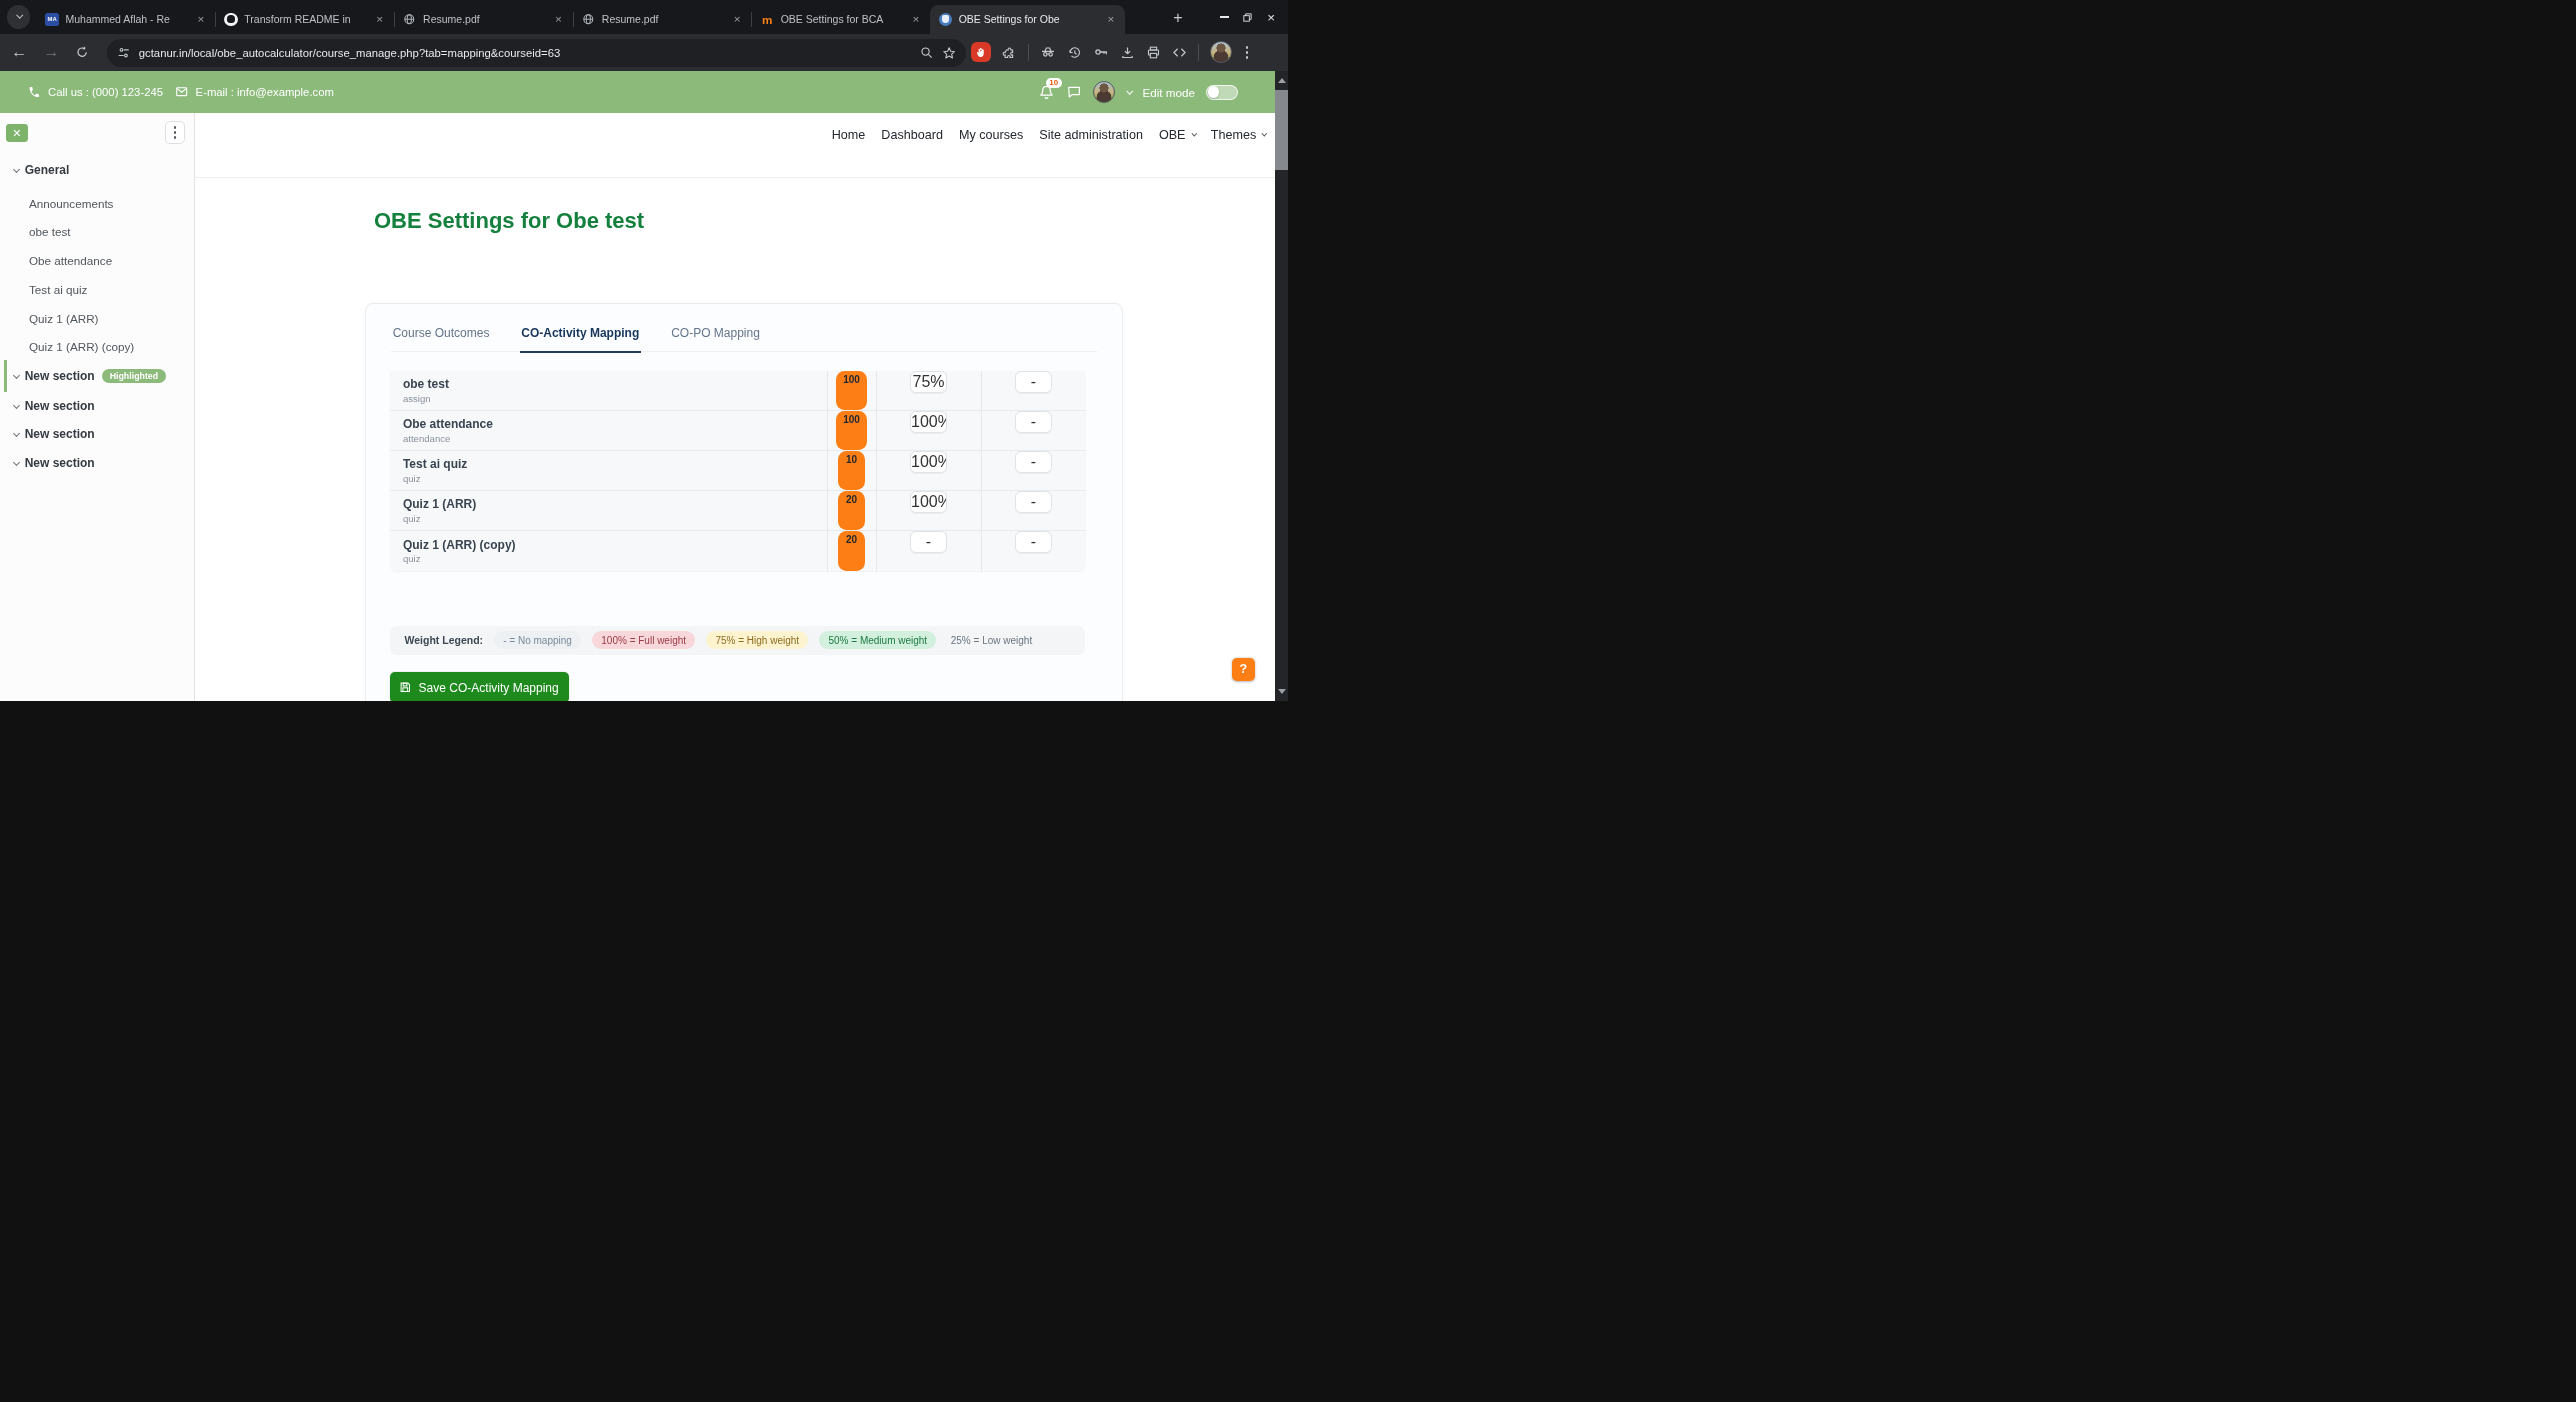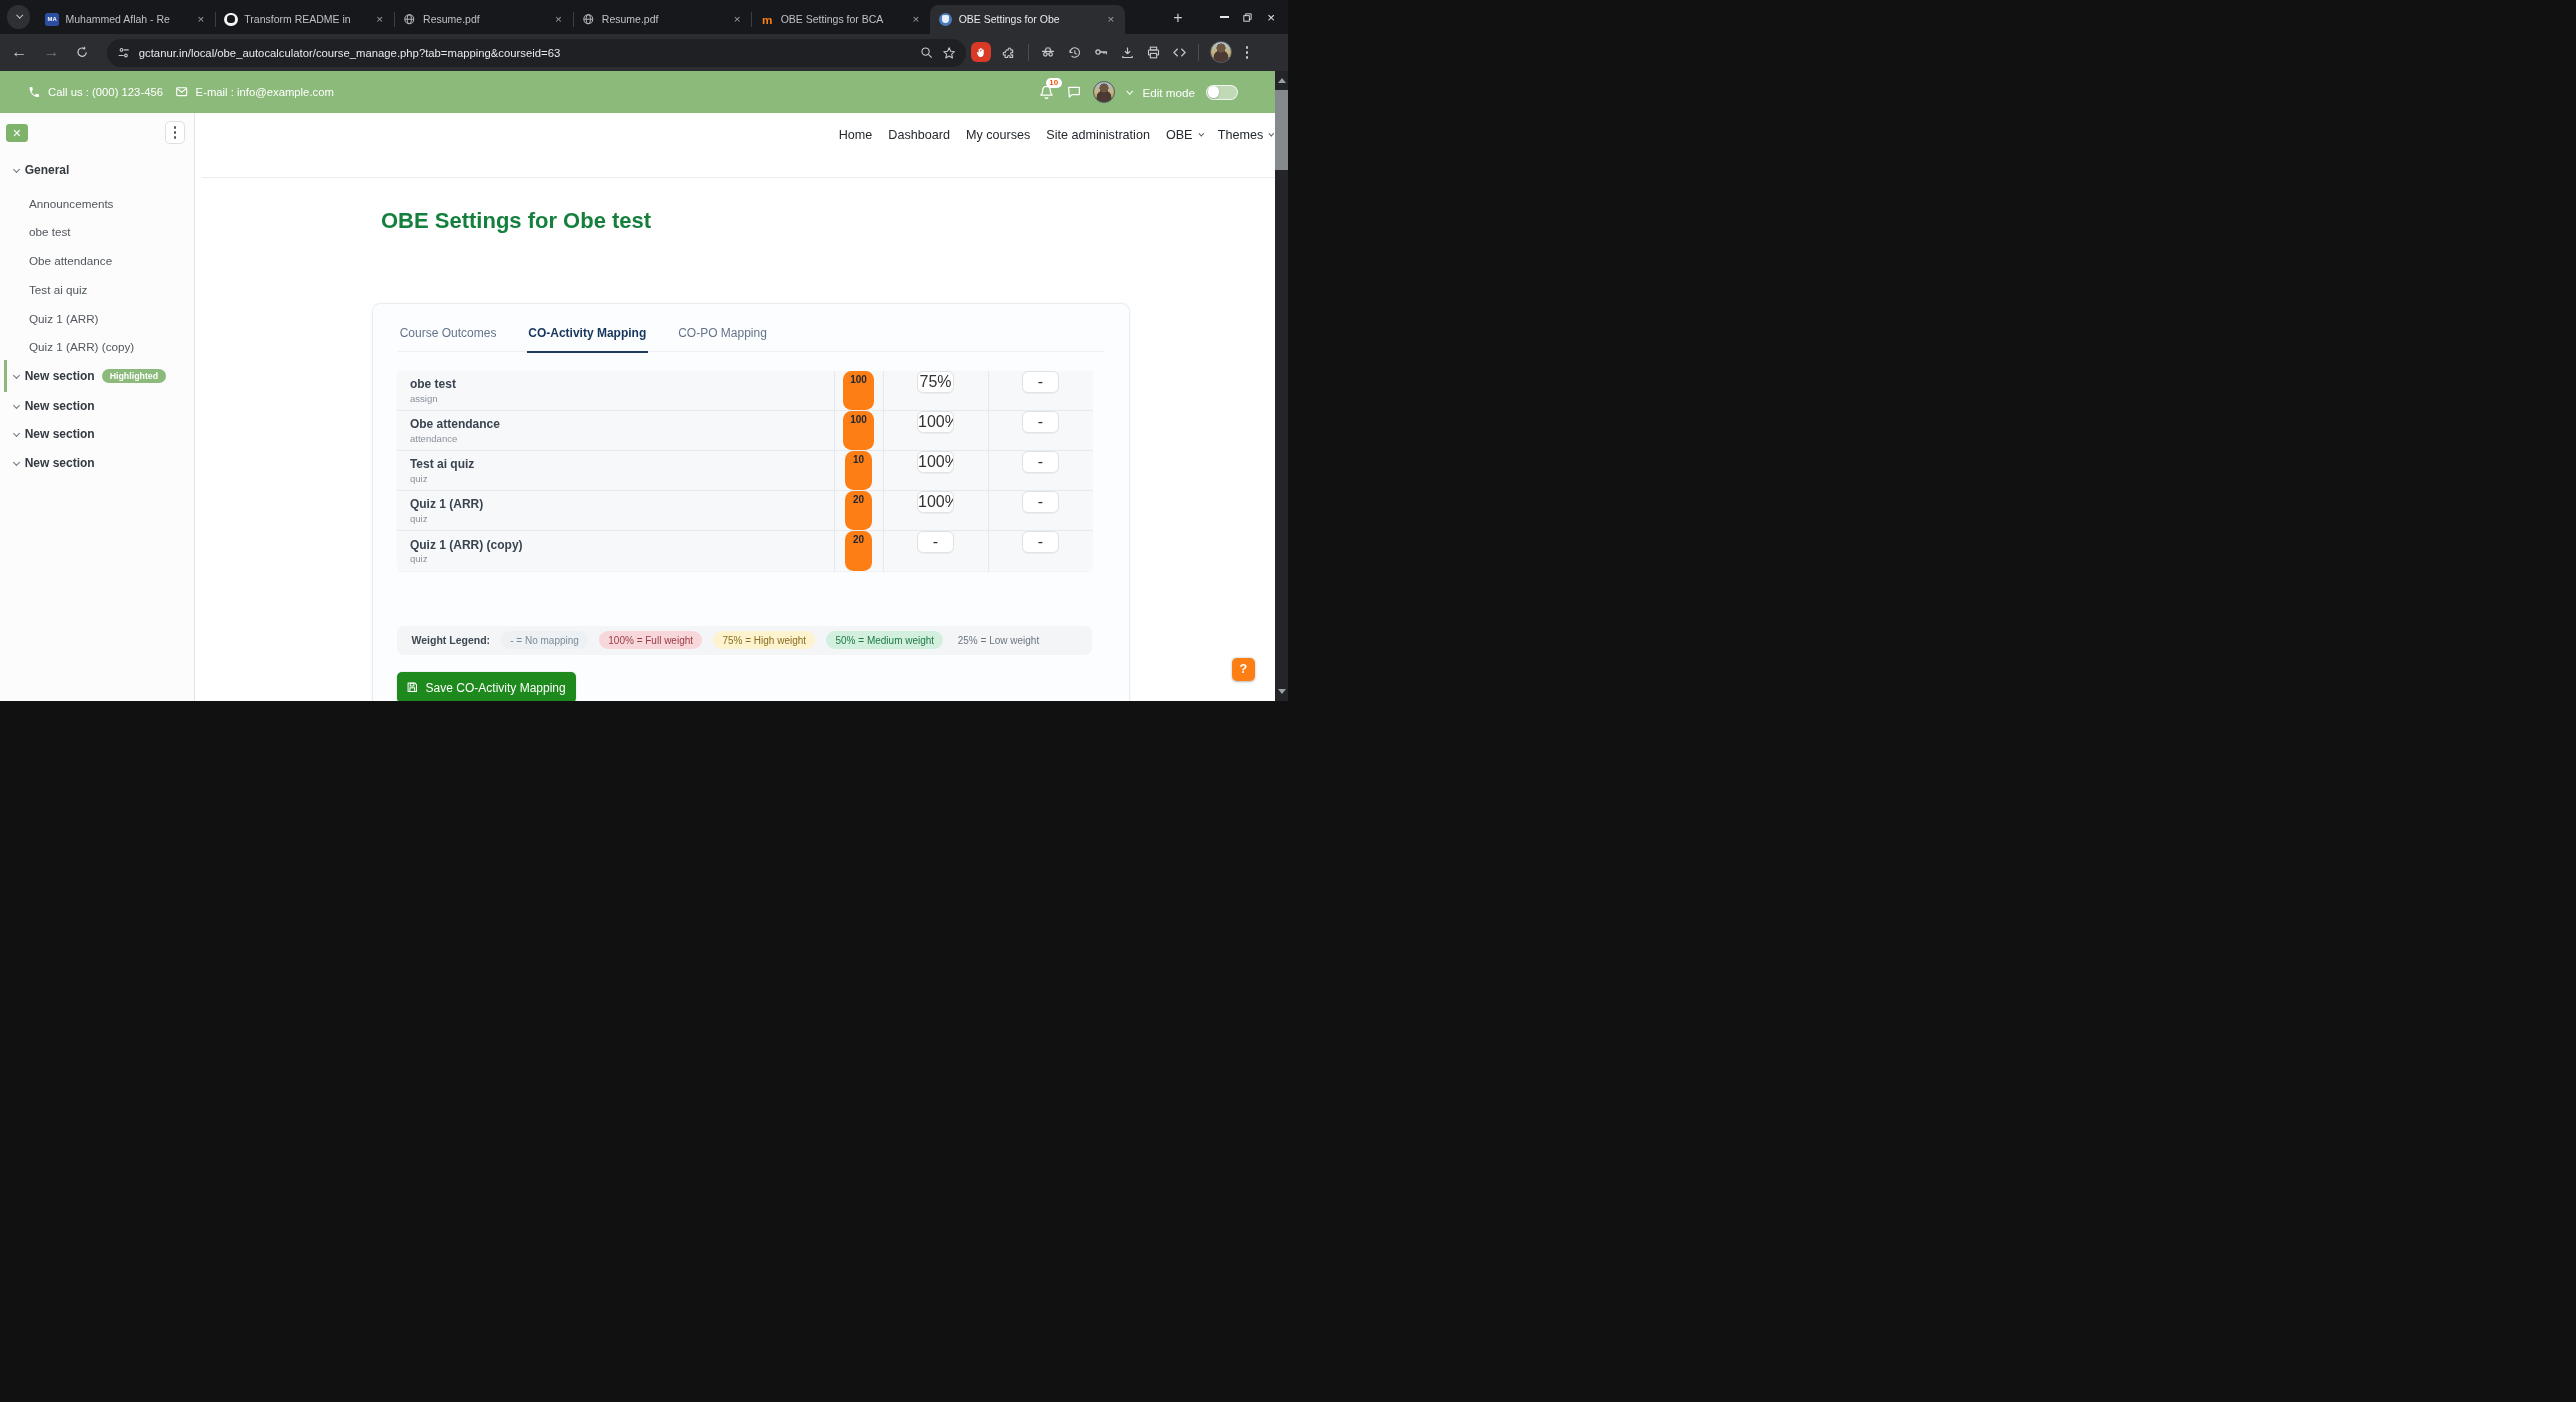--- a/index.html
+++ b/index.html
@@ -78,21 +78,21 @@
   .sb-kebab i { width:2.5px; height:2.5px; border-radius:50%; background:#55595e; }
   .sb-item { position:absolute; left:0; width:195px; height:20px; display:flex; align-items:center;
     font-size:11.7px; color:#51575d; cursor:pointer; }
   .sb-item .chev { color:#6c757d; margin:0 6.7px 0 13.4px; width:4.6px; height:4.6px;}
   .sb-item.sect { font-weight:bold; color:#343a40; font-size:12px; }
   .sb-item.act { padding-left:29px; }
   .sb-badge { margin-left:7.5px; background:#8cba7b; color:#fff; font-size:8.8px; font-weight:bold;
     border-radius:7.5px; padding:2.1px 7.5px; }
   .sb-hl { position:absolute; left:4.2px; width:2.5px; background:#8cba7b; }
   
-  .main { position:absolute; left:202px; top:113px; width:1093px; height:720px; background:#fff; }
+  .main { position:absolute; left:195px; top:113px; width:1093px; height:720px; background:#fff; }
   .navrow { position:absolute; top:0; right:22.6px; height:44px; display:flex; align-items:center;
     gap:16px; font-size:12.6px; color:#24292e; }
   .navrow span { cursor:pointer; display:flex; align-items:center; gap:5px; }
   .navrow .chev { color:#555; width:4.2px; height:4.2px; }
   .nav-divider { position:absolute; top:64px; left:0; width:1093px; height:0.8px; background:#ededf0; }
   .page-title { position:absolute; left:179px; top:95px; font-size:22px; font-weight:bold; color:#15803d; }
   .course-tabs { position:absolute; left:179px; top:139px; width:414px; height:39px; background:#f2f3f4;
     border-radius:6.7px; display:flex; align-items:center; padding-left:14.3px; gap:28px;
     font-size:12.6px; color:#79a877; }
   .course-tabs .ct { cursor:pointer; }
@@ -378,21 +378,21 @@
           <i></i>
         </span>
     </div>
   </div>
 
   <div class="topbar">
     <div class="left">
       <svg class="ic" width="12.6" height="12.6" viewBox="0 0 15 15">
           <use href="#i-phone"></use>
         </svg>
-      <span>Call us : (000) 123-456</span>
+      <span>Call us : (000) 123-245</span>
       <svg class="ic" width="13.4" height="13.4" style="margin-left:4.2px" viewBox="0 0 16 16">
           <use href="#i-mail"></use>
         </svg>
       <span>E-mail : info@example.com</span>
     </div>
     <div class="right">
       <span class="bell-wrap">
         <svg class="ic" width="17" height="17" viewBox="0 0 20 20">
             <use href="#i-bell"></use>
           </svg>

